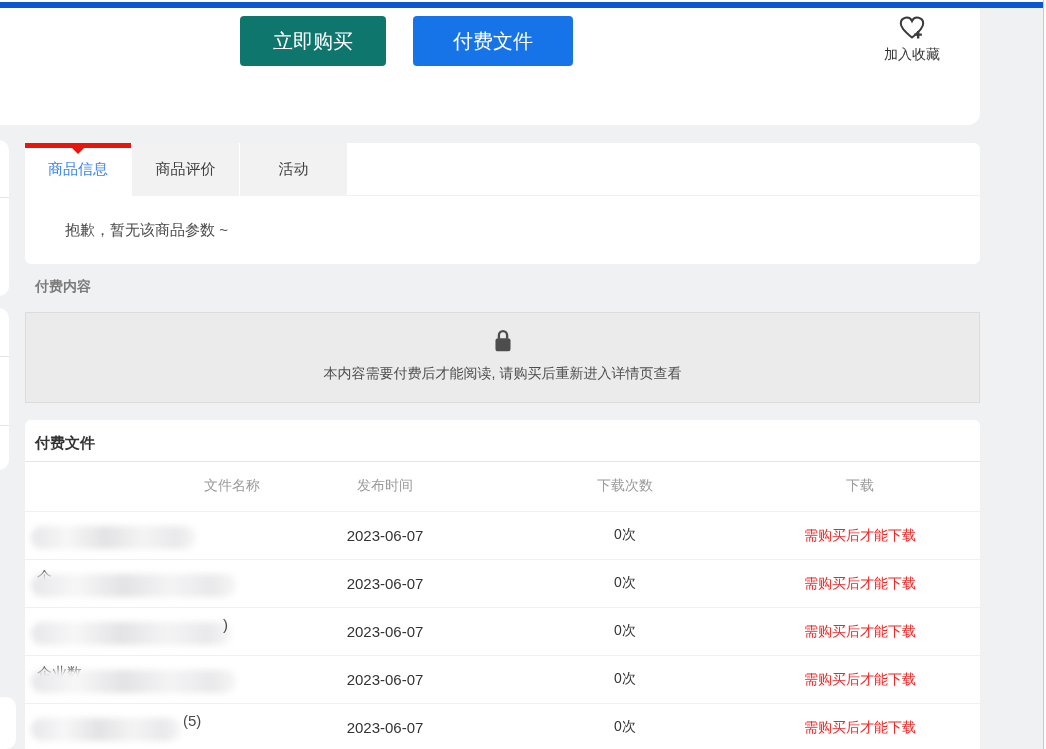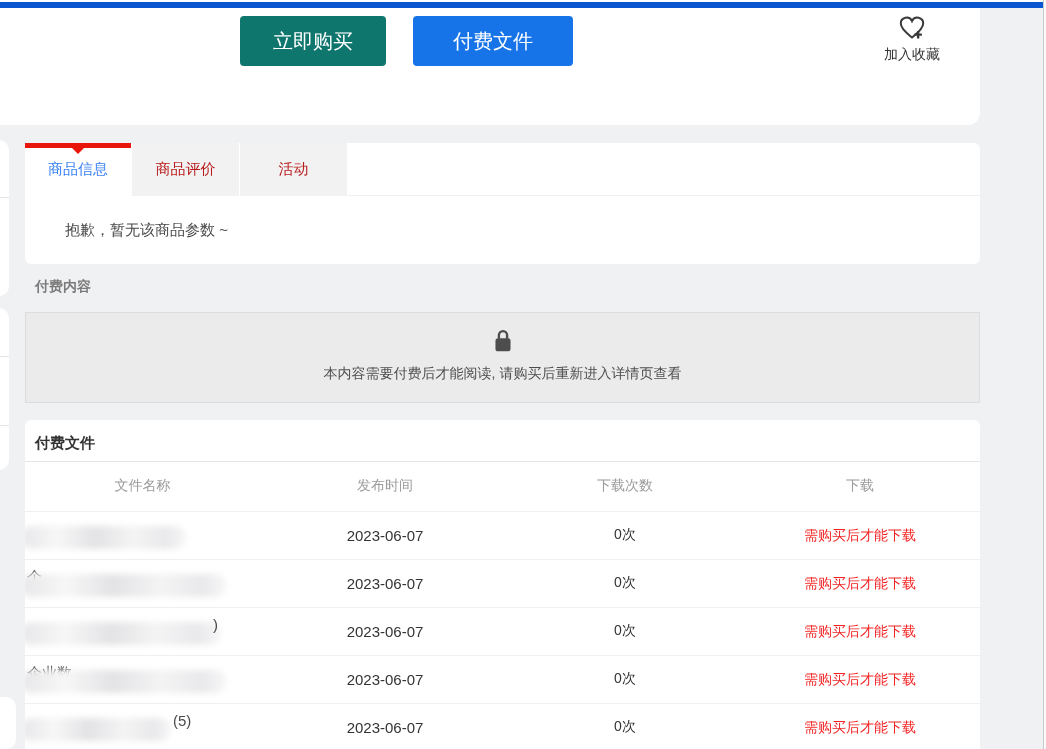--- a/index.html
+++ b/index.html
@@ -30,21 +30,21 @@
   
   .right-line { position:absolute; left:1043px; top:0; width:1px; height:749px; background:#c9cacd; }
   .right-sliver { position:absolute; left:1044px; top:0; width:2px; height:749px; background:#fbfbfc; }
 
   
   .info-panel { position:absolute; left:25px; top:143px; width:955px;
     background:#fff; border-radius:6px; }
   .tabbar { display:flex; height:53px; border-bottom:1px solid #f0f0f0; }
   .tab { width:108px; height:53px; background:#f2f2f3; border-right:1px solid #fff;
     display:flex; align-items:center; justify-content:center;
-    font-size:15px; color:#b91c1c; cursor:pointer; position:relative; }
+    font-size:15px; color:#404040; cursor:pointer; position:relative; }
   .tab.active { background:#fff; color:#3b82f6; width:107px; }
   .tab.active .redbar { position:absolute; top:0; left:0; width:100%; height:5px; background:#ea150a; }
   .tab.active .redbar::after { content:""; position:absolute; left:50%; top:5px;
     margin-left:-6px; border-left:6px solid transparent; border-right:6px solid transparent;
     border-top:6px solid #ea150a; }
   .empty-msg { height:68px; display:flex; align-items:center; padding-left:40px;
     font-size:15px; color:#4a4a4a; }
 
   
   .section-label { position:absolute; left:35px; top:278px; font-size:14px; color:#7b7b7b;font-weight:bold; }
@@ -57,21 +57,21 @@
   .files-panel { position:absolute; left:25px; top:420px; width:955px; height:329px;
     background:#fff; border-radius:6px 6px 0 0; overflow:hidden; }
   .files-title { height:42px; line-height:46px; padding-left:10px;
     font-size:15px; font-weight:bold; color:#333; border-bottom:1px solid #e5e5e6; }
   table.files { width:955px; border-collapse:collapse; table-layout:fixed; }
   table.files col.c-name { width:235px; }
   table.files col.c-date { width:250px; }
   table.files col.c-count { width:230px; }
   table.files col.c-dl { width:240px; }
   table.files th { height:49px; font-weight:normal; font-size:14px; color:#9b9b9b; }
-  table.files th.left, table.files td.left { text-align:center; }
+  table.files th.left, table.files td.left { text-align:right; padding-left:10px; }
   table.files th, table.files td { text-align:center; }
   table.files td { height:48px; border-top:1px solid #f0f0f1; }
   td.date { font-size:15px; color:#333; }
   td.count { font-size:14px; color:#333; }
   td.dl a { font-size:14px; color:#f22626; text-decoration:none; cursor:pointer; }
 
   
   .fname { position:relative; height:34px; overflow:visible; }
   .frag { position:absolute; top:2px; font-size:15px; color:#4a4a4a; white-space:nowrap; z-index:1; }
   .blob { position:absolute; top:8px; left:-4px; height:23px; border-radius:12px; z-index:2;

